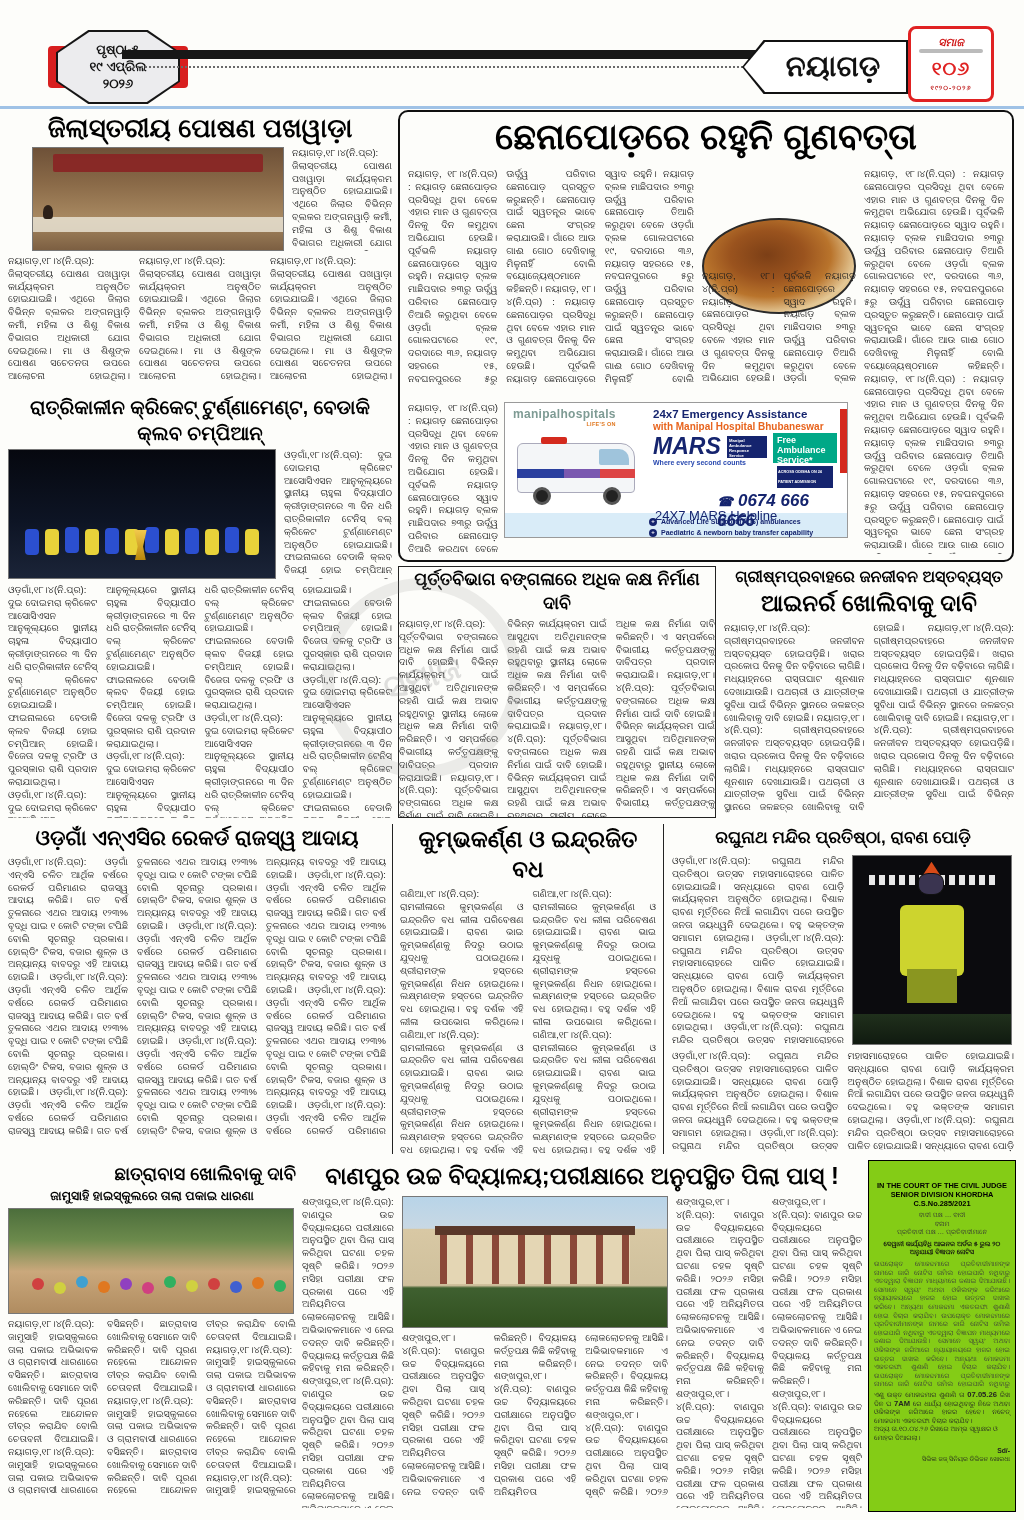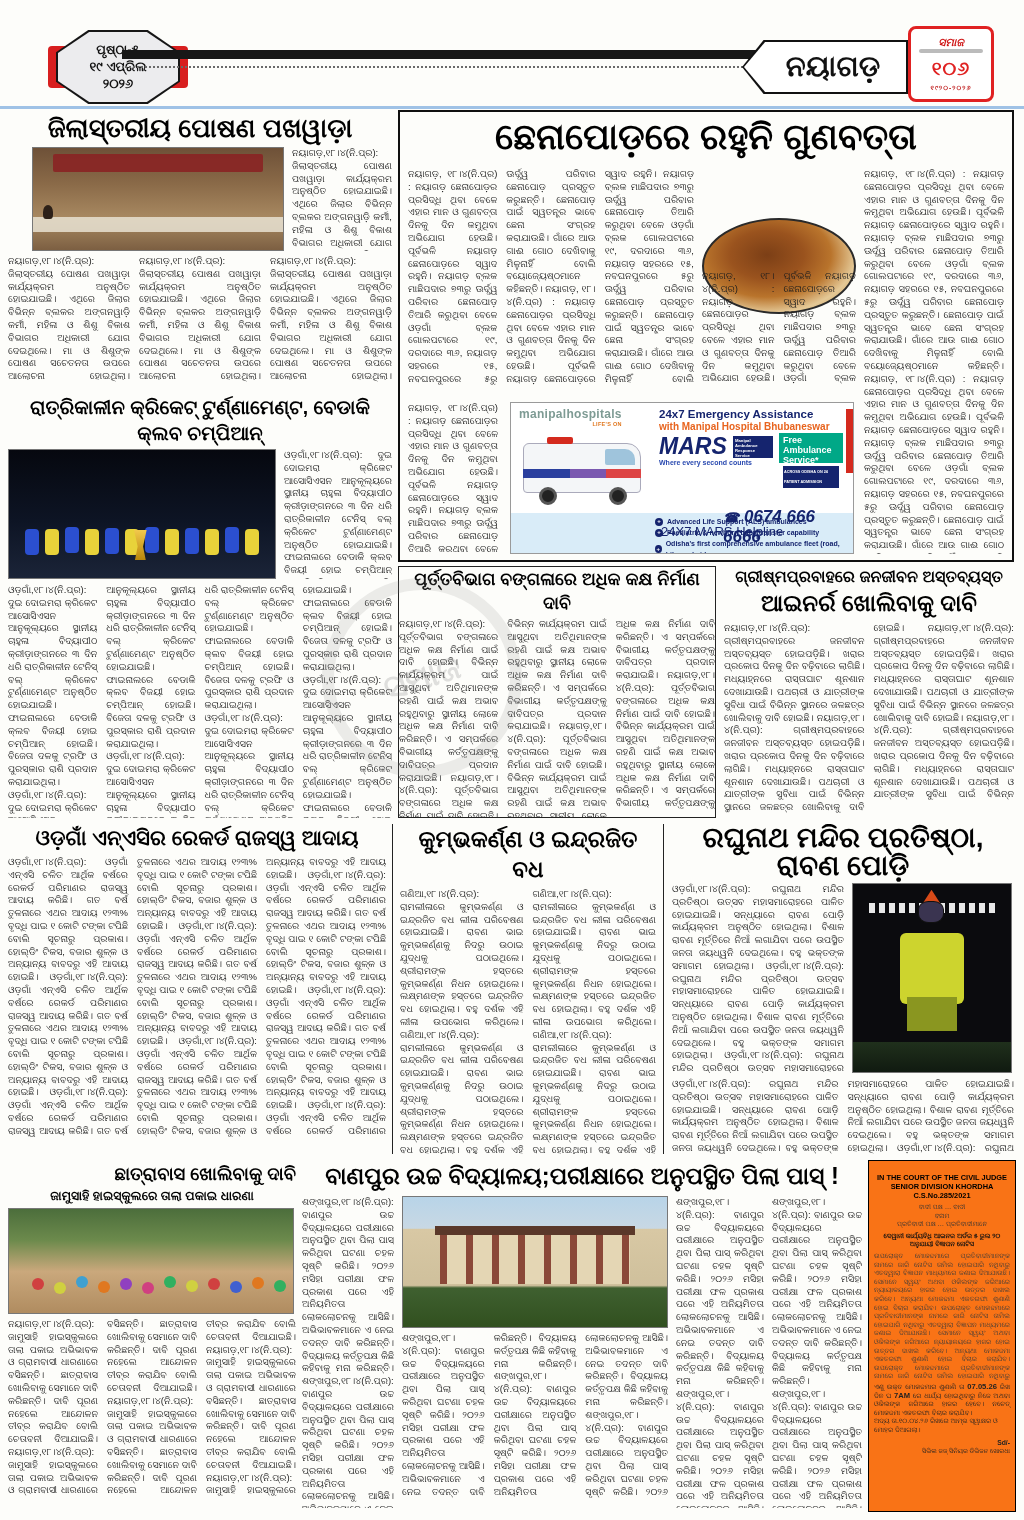--- a/index.html
+++ b/index.html
@@ -59,21 +59,21 @@
   .ph-ravana .crowd { position:absolute; left:0; bottom:0; width:100%; height:16%; background:linear-gradient(180deg,#20301c,#101a10); }
   .ph-protest { background:linear-gradient(180deg,#4c6e3c 0%,#6c8a4c 30%,#caa87c 60%,#b08c60 100%); }
   .ph-protest .people { position:absolute; left:8%; bottom:22%; width:12px; height:12px; border-radius:50%; background:#d04040;
     box-shadow:22px 4px 0 #d0d040, 44px -2px 0 #40a0d0, 66px 3px 0 #e07820, 88px 0 0 #9040c0, 110px 4px 0 #d04080, 132px -2px 0 #30b060, 154px 2px 0 #d0d040, 176px 0 0 #d04040, 198px 3px 0 #4060d0, 220px -1px 0 #e07820, 242px 2px 0 #30b060; }
   .ph-school { background:linear-gradient(180deg,#b8d4e8 0%,#c8d8e4 24%,#d8c8a4 25%,#cfc09c 68%,#3f6030 70%,#31501f 100%); }
   .ph-school .roof { position:absolute; left:12%; top:22%; width:76%; height:7%; background:#5a382a; }
   .ph-school .pillars { position:absolute; left:14%; top:29%; width:72%; height:38%;
     background:repeating-linear-gradient(90deg,#8a4838 0 7px,#e4d6b4 7px 26px); }
   
   .art { position:absolute; overflow:hidden; }
-  .boxed { border:2px solid #101010; border-radius:0; }
+  .boxed { border:2px solid #101010; border-radius:10px; }
   .subtle-box { border:1.5px solid #222; }
   .side-rules { border-left:1.5px solid #222; border-right:1.5px solid #222; }
   .watermark { position:absolute; left:322px; top:578px; width:200px; height:200px; border:12px solid rgba(140,140,140,.16);
     border-radius:50%; z-index:6; display:flex; align-items:center; justify-content:center; pointer-events:none; }
   .watermark span { transform:rotate(-18deg); font-size:34px; font-weight:bold; color:rgba(120,120,120,.22); }
   
   .ad { position:absolute; background:#fff; border:1px solid #9a9a9a; overflow:hidden; font-family:"Liberation Sans",sans-serif; }
   .ad .ribbon { position:absolute; right:0; top:6px; width:7px; height:64px; background:#d42a1e; }
   .ad-brand { position:absolute; left:8px; top:4px; font-size:12px; font-weight:bold; color:#7e9b94; letter-spacing:.3px; }
   .ad-brand small { display:block; text-align:right; font-size:5.5px; color:#e07820; font-weight:bold; }
@@ -92,22 +92,22 @@
   .ad-van .vlight { position:absolute; left:30px; top:12px; width:26px; height:7px; background:#d42a1e; border-radius:2px; }
   .ad-van .w1,.ad-van .w2 { position:absolute; top:62px; width:18px; height:18px; background:#222; border-radius:50%; border:3px solid #555; }
   .ad-van .w1 { left:22px; } .ad-van .w2 { left:92px; }
   .ad-band { position:absolute; left:0; top:110px; width:100%; height:40px; background:#d9ecf8; padding:3px 6px 3px 144px; }
   .ad-bullet { display:flex; align-items:center; gap:4px; font-size:7px; font-weight:bold; color:#15246e; line-height:11px; }
   .ad-bullet .ic { display:inline-flex; width:8px; height:8px; border-radius:50%; background:#15246e; color:#fff; font-size:6px; align-items:center; justify-content:center; }
   .ad-helpline { position:absolute; left:150px; top:118px; font-size:13px; font-weight:normal; color:#15246e; }
   .ad-phone { position:absolute; left:212px; top:108px; font-size:17px; font-weight:900; color:#15246e; }
   .ad-phone .tel { font-size:13px; }
   
-  .legal { position:absolute; left:868px; top:1160px; width:148px; height:352px; border:1.5px solid #000; background:#f97316;
-    padding:12px 5px; font-size:6.8px; line-height:8.6px; color:#222; overflow:hidden; }
+  .legal { position:absolute; left:868px; top:1160px; width:148px; height:352px; border:1.5px solid #000; background:#84cc16;
+    padding:20px 5px; font-size:6.8px; line-height:8.6px; color:#222; overflow:hidden; }
   .legal .c1,.legal .c2,.legal .c3 { text-align:center; font-weight:bold; font-size:7.4px; line-height:9px; color:#000; }
   .legal .parties { text-align:center; font-size:6.6px; margin-top:3px; color:#333; }
   .legal .ntitle { text-align:center; font-weight:bold; margin:3px 0; font-size:6.6px; color:#111; }
   .legal .lbody { text-align:justify; height:128px; overflow:hidden; color:#3a3a3a; }
   .legal .ldate { text-align:justify; margin-top:3px; }
   .legal .ldate b { font-size:7.6px; }
   .legal .lsign { display:flex; justify-content:space-between; margin-top:4px; font-weight:bold; }
   .legal .lsignee { text-align:right; font-size:6.4px; }
 </style>
 </head>
@@ -152,21 +152,21 @@
   </div>
 
   <div class="art boxed" style="left:398px; top:110px; width:616px; height:452px;">
     <div class="hl" style="font-size:36px; line-height:50px;">ଛେନାପୋଡ଼ରେ ରହୁନି ଗୁଣବତ୍ତା</div>
     <div class="body-txt cols3 abs" style="left:8px; top:56px; width:286px; height:228px;">ନୟାଗଡ଼, ୧୮।୪(ନି.ପ୍ର) : ନୟାଗଡ଼ ଛେନାପୋଡ଼ର ପ୍ରସିଦ୍ଧି ଥିବା ବେଳେ ଏହାର ମାନ ଓ ଗୁଣବତ୍ତା ଦିନକୁ ଦିନ କମୁଥିବା ଅଭିଯୋଗ ହେଉଛି। ପୂର୍ବଭଳି ନୟାଗଡ଼ ଛେନାପୋଡ଼ରେ ସ୍ୱାଦ ରହୁନି। ନୟାଗଡ଼ ବ୍ଲକ ମାଛିପଦାର ୭୩ରୁ ଊର୍ଦ୍ଧ୍ୱ ପରିବାର ଛେନାପୋଡ଼ ତିଆରି କରୁଥିବା ବେଳେ ଓଡ଼ଗାଁ ବ୍ଲକ ଗୋଲପଟାରେ ୧୯, ଦରଦାରେ ୩୬, ନୟାଗଡ଼ ସହରରେ ୧୫, ନବଘନପୁରରେ ୫ରୁ ଊର୍ଦ୍ଧ୍ୱ ପରିବାର ଛେନାପୋଡ଼ ପ୍ରସ୍ତୁତ କରୁଛନ୍ତି। ଛେନାପୋଡ଼ ପାଇଁ ସ୍ୱତନ୍ତ୍ର ଭାବେ ଛେନା ସଂଗ୍ରହ କରାଯାଉଛି। ଗାଁରେ ଆଉ ଗାଈ ଗୋଠ ଦେଖିବାକୁ ମିଳୁନାହିଁ ବୋଲି ବୟୋଜ୍ୟେଷ୍ଠମାନେ କହିଛନ୍ତି। ନୟାଗଡ଼, ୧୮।୪(ନି.ପ୍ର) : ନୟାଗଡ଼ ଛେନାପୋଡ଼ର ପ୍ରସିଦ୍ଧି ଥିବା ବେଳେ ଏହାର ମାନ ଓ ଗୁଣବତ୍ତା ଦିନକୁ ଦିନ କମୁଥିବା ଅଭିଯୋଗ ହେଉଛି। ପୂର୍ବଭଳି ନୟାଗଡ଼ ଛେନାପୋଡ଼ରେ ସ୍ୱାଦ ରହୁନି। ନୟାଗଡ଼ ବ୍ଲକ ମାଛିପଦାର ୭୩ରୁ ଊର୍ଦ୍ଧ୍ୱ ପରିବାର ଛେନାପୋଡ଼ ତିଆରି କରୁଥିବା ବେଳେ ଓଡ଼ଗାଁ ବ୍ଲକ ଗୋଲପଟାରେ ୧୯, ଦରଦାରେ ୩୬, ନୟାଗଡ଼ ସହରରେ ୧୫, ନବଘନପୁରରେ ୫ରୁ ଊର୍ଦ୍ଧ୍ୱ ପରିବାର ଛେନାପୋଡ଼ ପ୍ରସ୍ତୁତ କରୁଛନ୍ତି। ଛେନାପୋଡ଼ ପାଇଁ ସ୍ୱତନ୍ତ୍ର ଭାବେ ଛେନା ସଂଗ୍ରହ କରାଯାଉଛି। ଗାଁରେ ଆଉ ଗାଈ ଗୋଠ ଦେଖିବାକୁ ମିଳୁନାହିଁ ବୋଲି ବୟୋଜ୍ୟେଷ୍ଠମାନେ କହିଛନ୍ତି।</div>
     <div class="ph ph-oval abs" style="left:302px; top:56px; width:154px; height:96px;"></div>
     <div class="body-txt cols2 abs" style="left:302px; top:158px; width:154px; height:126px;">ନୟାଗଡ଼, ୧୮।୪(ନି.ପ୍ର) : ନୟାଗଡ଼ ଛେନାପୋଡ଼ର ପ୍ରସିଦ୍ଧି ଥିବା ବେଳେ ଏହାର ମାନ ଓ ଗୁଣବତ୍ତା ଦିନକୁ ଦିନ କମୁଥିବା ଅଭିଯୋଗ ହେଉଛି। ପୂର୍ବଭଳି ନୟାଗଡ଼ ଛେନାପୋଡ଼ରେ ସ୍ୱାଦ ରହୁନି। ନୟାଗଡ଼ ବ୍ଲକ ମାଛିପଦାର ୭୩ରୁ ଊର୍ଦ୍ଧ୍ୱ ପରିବାର ଛେନାପୋଡ଼ ତିଆରି କରୁଥିବା ବେଳେ ଓଡ଼ଗାଁ ବ୍ଲକ ଗୋଲପଟାରେ ୧୯, ଦରଦାରେ ୩୬, ନୟାଗଡ଼ ସହରରେ ୧୫, ନବଘନପୁରରେ ୫ରୁ ଊର୍ଦ୍ଧ୍ୱ ପରିବାର ଛେନାପୋଡ଼ ପ୍ରସ୍ତୁତ କରୁଛନ୍ତି। ଛେନାପୋଡ଼ ପାଇଁ ସ୍ୱତନ୍ତ୍ର ଭାବେ ଛେନା ସଂଗ୍ରହ କରାଯାଉଛି। ଗାଁରେ ଆଉ ଗାଈ ଗୋଠ ଦେଖିବାକୁ ମିଳୁନାହିଁ ବୋଲି ବୟୋଜ୍ୟେଷ୍ଠମାନେ କହିଛନ୍ତି।</div>
     <div class="body-txt abs" style="left:464px; top:56px; width:140px; height:386px;">ନୟାଗଡ଼, ୧୮।୪(ନି.ପ୍ର) : ନୟାଗଡ଼ ଛେନାପୋଡ଼ର ପ୍ରସିଦ୍ଧି ଥିବା ବେଳେ ଏହାର ମାନ ଓ ଗୁଣବତ୍ତା ଦିନକୁ ଦିନ କମୁଥିବା ଅଭିଯୋଗ ହେଉଛି। ପୂର୍ବଭଳି ନୟାଗଡ଼ ଛେନାପୋଡ଼ରେ ସ୍ୱାଦ ରହୁନି। ନୟାଗଡ଼ ବ୍ଲକ ମାଛିପଦାର ୭୩ରୁ ଊର୍ଦ୍ଧ୍ୱ ପରିବାର ଛେନାପୋଡ଼ ତିଆରି କରୁଥିବା ବେଳେ ଓଡ଼ଗାଁ ବ୍ଲକ ଗୋଲପଟାରେ ୧୯, ଦରଦାରେ ୩୬, ନୟାଗଡ଼ ସହରରେ ୧୫, ନବଘନପୁରରେ ୫ରୁ ଊର୍ଦ୍ଧ୍ୱ ପରିବାର ଛେନାପୋଡ଼ ପ୍ରସ୍ତୁତ କରୁଛନ୍ତି। ଛେନାପୋଡ଼ ପାଇଁ ସ୍ୱତନ୍ତ୍ର ଭାବେ ଛେନା ସଂଗ୍ରହ କରାଯାଉଛି। ଗାଁରେ ଆଉ ଗାଈ ଗୋଠ ଦେଖିବାକୁ ମିଳୁନାହିଁ ବୋଲି ବୟୋଜ୍ୟେଷ୍ଠମାନେ କହିଛନ୍ତି। ନୟାଗଡ଼, ୧୮।୪(ନି.ପ୍ର) : ନୟାଗଡ଼ ଛେନାପୋଡ଼ର ପ୍ରସିଦ୍ଧି ଥିବା ବେଳେ ଏହାର ମାନ ଓ ଗୁଣବତ୍ତା ଦିନକୁ ଦିନ କମୁଥିବା ଅଭିଯୋଗ ହେଉଛି। ପୂର୍ବଭଳି ନୟାଗଡ଼ ଛେନାପୋଡ଼ରେ ସ୍ୱାଦ ରହୁନି। ନୟାଗଡ଼ ବ୍ଲକ ମାଛିପଦାର ୭୩ରୁ ଊର୍ଦ୍ଧ୍ୱ ପରିବାର ଛେନାପୋଡ଼ ତିଆରି କରୁଥିବା ବେଳେ ଓଡ଼ଗାଁ ବ୍ଲକ ଗୋଲପଟାରେ ୧୯, ଦରଦାରେ ୩୬, ନୟାଗଡ଼ ସହରରେ ୧୫, ନବଘନପୁରରେ ୫ରୁ ଊର୍ଦ୍ଧ୍ୱ ପରିବାର ଛେନାପୋଡ଼ ପ୍ରସ୍ତୁତ କରୁଛନ୍ତି। ଛେନାପୋଡ଼ ପାଇଁ ସ୍ୱତନ୍ତ୍ର ଭାବେ ଛେନା ସଂଗ୍ରହ କରାଯାଉଛି। ଗାଁରେ ଆଉ ଗାଈ ଗୋଠ ଦେଖିବାକୁ ମିଳୁନାହିଁ ବୋଲି ବୟୋଜ୍ୟେଷ୍ଠମାନେ କହିଛନ୍ତି।</div>
     <div class="body-txt abs" style="left:8px; top:290px; width:90px; height:150px;">ନୟାଗଡ଼, ୧୮।୪(ନି.ପ୍ର) : ନୟାଗଡ଼ ଛେନାପୋଡ଼ର ପ୍ରସିଦ୍ଧି ଥିବା ବେଳେ ଏହାର ମାନ ଓ ଗୁଣବତ୍ତା ଦିନକୁ ଦିନ କମୁଥିବା ଅଭିଯୋଗ ହେଉଛି। ପୂର୍ବଭଳି ନୟାଗଡ଼ ଛେନାପୋଡ଼ରେ ସ୍ୱାଦ ରହୁନି। ନୟାଗଡ଼ ବ୍ଲକ ମାଛିପଦାର ୭୩ରୁ ଊର୍ଦ୍ଧ୍ୱ ପରିବାର ଛେନାପୋଡ଼ ତିଆରି କରୁଥିବା ବେଳେ ଓଡ଼ଗାଁ ବ୍ଲକ ଗୋଲପଟାରେ ୧୯, ଦରଦାରେ ୩୬, ନୟାଗଡ଼ ସହରରେ ୧୫, ନବଘନପୁରରେ ୫ରୁ ଊର୍ଦ୍ଧ୍ୱ ପରିବାର ଛେନାପୋଡ଼ ପ୍ରସ୍ତୁତ କରୁଛନ୍ତି। ଛେନାପୋଡ଼ ପାଇଁ ସ୍ୱତନ୍ତ୍ର ଭାବେ ଛେନା ସଂଗ୍ରହ କରାଯାଉଛି। ଗାଁରେ ଆଉ ଗାଈ ଗୋଠ ଦେଖିବାକୁ ମିଳୁନାହିଁ ବୋଲି ବୟୋଜ୍ୟେଷ୍ଠମାନେ କହିଛନ୍ତି।</div>
 
-    <div class="ad" style="left:110px; top:290px; width:344px; height:152px;padding-left:36px;">
+    <div class="ad" style="left:104px; top:290px; width:344px; height:136px;padding-left:36px;">
       <div class="ad-brand">
         <span>manipalhospitals</span>
         <small>LIFE'S ON</small>
       </div>
       <div class="ad-title1">24x7 Emergency Assistance</div>
       <div class="ad-title2">with Manipal Hospital Bhubaneswar</div>
       <div class="ad-mars">MARS</div>
       <div class="ad-mars-sub">Manipal Ambulance Response Service</div>
       <div class="ad-tag">Where every second counts</div>
       <div class="ad-free">
@@ -235,21 +235,21 @@
     <div class="hl" style="font-size:21px; line-height:28px;">ଓଡ଼ଗାଁ ଏନ୍‌ଏସିର ରେକର୍ଡ ରାଜସ୍ୱ ଆଦାୟ</div>
     <div class="body-txt cols3" style="height:294px; margin-top:4px;">ଓଡ଼ଗାଁ,୧୮।୪(ନି.ପ୍ର): ଓଡ଼ଗାଁ ଏନ୍‌ଏସି ଚଳିତ ଆର୍ଥିକ ବର୍ଷରେ ରେକର୍ଡ ପରିମାଣର ରାଜସ୍ୱ ଆଦାୟ କରିଛି। ଗତ ବର୍ଷ ତୁଳନାରେ ଏଥର ଆଦାୟ ୧୨୩% ବୃଦ୍ଧି ପାଇ ୧ କୋଟି ଟଙ୍କା ଟପିଛି ବୋଲି ସୂଚନାରୁ ପ୍ରକାଶ। ହୋଲ୍ଡିଂ ଟିକସ, ବଜାର ଶୁଳ୍କ ଓ ଅନ୍ୟାନ୍ୟ ବାବଦରୁ ଏହି ଆଦାୟ ହୋଇଛି। ଓଡ଼ଗାଁ,୧୮।୪(ନି.ପ୍ର): ଓଡ଼ଗାଁ ଏନ୍‌ଏସି ଚଳିତ ଆର୍ଥିକ ବର୍ଷରେ ରେକର୍ଡ ପରିମାଣର ରାଜସ୍ୱ ଆଦାୟ କରିଛି। ଗତ ବର୍ଷ ତୁଳନାରେ ଏଥର ଆଦାୟ ୧୨୩% ବୃଦ୍ଧି ପାଇ ୧ କୋଟି ଟଙ୍କା ଟପିଛି ବୋଲି ସୂଚନାରୁ ପ୍ରକାଶ। ହୋଲ୍ଡିଂ ଟିକସ, ବଜାର ଶୁଳ୍କ ଓ ଅନ୍ୟାନ୍ୟ ବାବଦରୁ ଏହି ଆଦାୟ ହୋଇଛି। ଓଡ଼ଗାଁ,୧୮।୪(ନି.ପ୍ର): ଓଡ଼ଗାଁ ଏନ୍‌ଏସି ଚଳିତ ଆର୍ଥିକ ବର୍ଷରେ ରେକର୍ଡ ପରିମାଣର ରାଜସ୍ୱ ଆଦାୟ କରିଛି। ଗତ ବର୍ଷ ତୁଳନାରେ ଏଥର ଆଦାୟ ୧୨୩% ବୃଦ୍ଧି ପାଇ ୧ କୋଟି ଟଙ୍କା ଟପିଛି ବୋଲି ସୂଚନାରୁ ପ୍ରକାଶ। ହୋଲ୍ଡିଂ ଟିକସ, ବଜାର ଶୁଳ୍କ ଓ ଅନ୍ୟାନ୍ୟ ବାବଦରୁ ଏହି ଆଦାୟ ହୋଇଛି। ଓଡ଼ଗାଁ,୧୮।୪(ନି.ପ୍ର): ଓଡ଼ଗାଁ ଏନ୍‌ଏସି ଚଳିତ ଆର୍ଥିକ ବର୍ଷରେ ରେକର୍ଡ ପରିମାଣର ରାଜସ୍ୱ ଆଦାୟ କରିଛି। ଗତ ବର୍ଷ ତୁଳନାରେ ଏଥର ଆଦାୟ ୧୨୩% ବୃଦ୍ଧି ପାଇ ୧ କୋଟି ଟଙ୍କା ଟପିଛି ବୋଲି ସୂଚନାରୁ ପ୍ରକାଶ। ହୋଲ୍ଡିଂ ଟିକସ, ବଜାର ଶୁଳ୍କ ଓ ଅନ୍ୟାନ୍ୟ ବାବଦରୁ ଏହି ଆଦାୟ ହୋଇଛି। ଓଡ଼ଗାଁ,୧୮।୪(ନି.ପ୍ର): ଓଡ଼ଗାଁ ଏନ୍‌ଏସି ଚଳିତ ଆର୍ଥିକ ବର୍ଷରେ ରେକର୍ଡ ପରିମାଣର ରାଜସ୍ୱ ଆଦାୟ କରିଛି। ଗତ ବର୍ଷ ତୁଳନାରେ ଏଥର ଆଦାୟ ୧୨୩% ବୃଦ୍ଧି ପାଇ ୧ କୋଟି ଟଙ୍କା ଟପିଛି ବୋଲି ସୂଚନାରୁ ପ୍ରକାଶ। ହୋଲ୍ଡିଂ ଟିକସ, ବଜାର ଶୁଳ୍କ ଓ ଅନ୍ୟାନ୍ୟ ବାବଦରୁ ଏହି ଆଦାୟ ହୋଇଛି। ଓଡ଼ଗାଁ,୧୮।୪(ନି.ପ୍ର): ଓଡ଼ଗାଁ ଏନ୍‌ଏସି ଚଳିତ ଆର୍ଥିକ ବର୍ଷରେ ରେକର୍ଡ ପରିମାଣର ରାଜସ୍ୱ ଆଦାୟ କରିଛି। ଗତ ବର୍ଷ ତୁଳନାରେ ଏଥର ଆଦାୟ ୧୨୩% ବୃଦ୍ଧି ପାଇ ୧ କୋଟି ଟଙ୍କା ଟପିଛି ବୋଲି ସୂଚନାରୁ ପ୍ରକାଶ। ହୋଲ୍ଡିଂ ଟିକସ, ବଜାର ଶୁଳ୍କ ଓ ଅନ୍ୟାନ୍ୟ ବାବଦରୁ ଏହି ଆଦାୟ ହୋଇଛି। ଓଡ଼ଗାଁ,୧୮।୪(ନି.ପ୍ର): ଓଡ଼ଗାଁ ଏନ୍‌ଏସି ଚଳିତ ଆର୍ଥିକ ବର୍ଷରେ ରେକର୍ଡ ପରିମାଣର ରାଜସ୍ୱ ଆଦାୟ କରିଛି। ଗତ ବର୍ଷ ତୁଳନାରେ ଏଥର ଆଦାୟ ୧୨୩% ବୃଦ୍ଧି ପାଇ ୧ କୋଟି ଟଙ୍କା ଟପିଛି ବୋଲି ସୂଚନାରୁ ପ୍ରକାଶ। ହୋଲ୍ଡିଂ ଟିକସ, ବଜାର ଶୁଳ୍କ ଓ ଅନ୍ୟାନ୍ୟ ବାବଦରୁ ଏହି ଆଦାୟ ହୋଇଛି। ଓଡ଼ଗାଁ,୧୮।୪(ନି.ପ୍ର): ଓଡ଼ଗାଁ ଏନ୍‌ଏସି ଚଳିତ ଆର୍ଥିକ ବର୍ଷରେ ରେକର୍ଡ ପରିମାଣର ରାଜସ୍ୱ ଆଦାୟ କରିଛି। ଗତ ବର୍ଷ ତୁଳନାରେ ଏଥର ଆଦାୟ ୧୨୩% ବୃଦ୍ଧି ପାଇ ୧ କୋଟି ଟଙ୍କା ଟପିଛି ବୋଲି ସୂଚନାରୁ ପ୍ରକାଶ। ହୋଲ୍ଡିଂ ଟିକସ, ବଜାର ଶୁଳ୍କ ଓ ଅନ୍ୟାନ୍ୟ ବାବଦରୁ ଏହି ଆଦାୟ ହୋଇଛି।</div>
   </div>
 
   <div class="art side-rules" style="left:392px; top:824px; width:272px; height:330px; padding:0 7px;">
     <div class="hl" style="font-size:23px; line-height:30px;">କୁମ୍ଭକର୍ଣ୍ଣ ଓ ଇନ୍ଦ୍ରଜିତ ବଧ</div>
     <div class="body-txt cols2" style="height:292px; margin-top:4px;">ଗଣିଆ,୧୮।୪(ନି.ପ୍ର): ରାମଲୀଳାରେ କୁମ୍ଭକର୍ଣ୍ଣ ଓ ଇନ୍ଦ୍ରଜିତ ବଧ ଲୀଳା ପରିବେଷଣ ହୋଇଯାଇଛି। ରାବଣ ଭାଇ କୁମ୍ଭକର୍ଣ୍ଣକୁ ନିଦରୁ ଉଠାଇ ଯୁଦ୍ଧକୁ ପଠାଇଥିଲେ। ଶ୍ରୀରାମଙ୍କ ହସ୍ତରେ କୁମ୍ଭକର୍ଣ୍ଣ ନିଧନ ହୋଇଥିଲେ। ଲକ୍ଷ୍ମଣଙ୍କ ହସ୍ତରେ ଇନ୍ଦ୍ରଜିତ ବଧ ହୋଇଥିଲା। ବହୁ ଦର୍ଶକ ଏହି ଲୀଳା ଉପଭୋଗ କରିଥିଲେ। ଗଣିଆ,୧୮।୪(ନି.ପ୍ର): ରାମଲୀଳାରେ କୁମ୍ଭକର୍ଣ୍ଣ ଓ ଇନ୍ଦ୍ରଜିତ ବଧ ଲୀଳା ପରିବେଷଣ ହୋଇଯାଇଛି। ରାବଣ ଭାଇ କୁମ୍ଭକର୍ଣ୍ଣକୁ ନିଦରୁ ଉଠାଇ ଯୁଦ୍ଧକୁ ପଠାଇଥିଲେ। ଶ୍ରୀରାମଙ୍କ ହସ୍ତରେ କୁମ୍ଭକର୍ଣ୍ଣ ନିଧନ ହୋଇଥିଲେ। ଲକ୍ଷ୍ମଣଙ୍କ ହସ୍ତରେ ଇନ୍ଦ୍ରଜିତ ବଧ ହୋଇଥିଲା। ବହୁ ଦର୍ଶକ ଏହି ଲୀଳା ଉପଭୋଗ କରିଥିଲେ। ଗଣିଆ,୧୮।୪(ନି.ପ୍ର): ରାମଲୀଳାରେ କୁମ୍ଭକର୍ଣ୍ଣ ଓ ଇନ୍ଦ୍ରଜିତ ବଧ ଲୀଳା ପରିବେଷଣ ହୋଇଯାଇଛି। ରାବଣ ଭାଇ କୁମ୍ଭକର୍ଣ୍ଣକୁ ନିଦରୁ ଉଠାଇ ଯୁଦ୍ଧକୁ ପଠାଇଥିଲେ। ଶ୍ରୀରାମଙ୍କ ହସ୍ତରେ କୁମ୍ଭକର୍ଣ୍ଣ ନିଧନ ହୋଇଥିଲେ। ଲକ୍ଷ୍ମଣଙ୍କ ହସ୍ତରେ ଇନ୍ଦ୍ରଜିତ ବଧ ହୋଇଥିଲା। ବହୁ ଦର୍ଶକ ଏହି ଲୀଳା ଉପଭୋଗ କରିଥିଲେ। ଗଣିଆ,୧୮।୪(ନି.ପ୍ର): ରାମଲୀଳାରେ କୁମ୍ଭକର୍ଣ୍ଣ ଓ ଇନ୍ଦ୍ରଜିତ ବଧ ଲୀଳା ପରିବେଷଣ ହୋଇଯାଇଛି। ରାବଣ ଭାଇ କୁମ୍ଭକର୍ଣ୍ଣକୁ ନିଦରୁ ଉଠାଇ ଯୁଦ୍ଧକୁ ପଠାଇଥିଲେ। ଶ୍ରୀରାମଙ୍କ ହସ୍ତରେ କୁମ୍ଭକର୍ଣ୍ଣ ନିଧନ ହୋଇଥିଲେ। ଲକ୍ଷ୍ମଣଙ୍କ ହସ୍ତରେ ଇନ୍ଦ୍ରଜିତ ବଧ ହୋଇଥିଲା। ବହୁ ଦର୍ଶକ ଏହି ଲୀଳା ଉପଭୋଗ କରିଥିଲେ। ଗଣିଆ,୧୮।୪(ନି.ପ୍ର): ରାମଲୀଳାରେ କୁମ୍ଭକର୍ଣ୍ଣ ଓ ଇନ୍ଦ୍ରଜିତ ବଧ ଲୀଳା ପରିବେଷଣ ହୋଇଯାଇଛି। ରାବଣ ଭାଇ କୁମ୍ଭକର୍ଣ୍ଣକୁ ନିଦରୁ ଉଠାଇ ଯୁଦ୍ଧକୁ ପଠାଇଥିଲେ। ଶ୍ରୀରାମଙ୍କ ହସ୍ତରେ କୁମ୍ଭକର୍ଣ୍ଣ ନିଧନ ହୋଇଥିଲେ। ଲକ୍ଷ୍ମଣଙ୍କ ହସ୍ତରେ ଇନ୍ଦ୍ରଜିତ ବଧ ହୋଇଥିଲା। ବହୁ ଦର୍ଶକ ଏହି ଲୀଳା ଉପଭୋଗ କରିଥିଲେ।</div>
   </div>
 
   <div class="art" style="left:672px; top:824px; width:342px; height:330px;">
-    <div class="hl" style="font-size:28px; line-height:28px;text-align:center;">ରଘୁନାଥ ମନ୍ଦିର ପ୍ରତିଷ୍ଠା, ରାବଣ ପୋଡ଼ି</div>
+    <div class="hl" style="font-size:17px; line-height:28px;text-align:center;">ରଘୁନାଥ ମନ୍ଦିର ପ୍ରତିଷ୍ଠା, ରାବଣ ପୋଡ଼ି</div>
     <div style="position:relative; height:190px; margin-top:3px;">
       <div class="body-txt abs" style="left:0; top:0; width:172px; height:190px;">ଓଡ଼ଗାଁ,୧୮।୪(ନି.ପ୍ର): ରଘୁନାଥ ମନ୍ଦିର ପ୍ରତିଷ୍ଠା ଉତ୍ସବ ମହାସମାରୋହରେ ପାଳିତ ହୋଇଯାଇଛି। ସନ୍ଧ୍ୟାରେ ରାବଣ ପୋଡ଼ି କାର୍ଯ୍ୟକ୍ରମ ଅନୁଷ୍ଠିତ ହୋଇଥିଲା। ବିଶାଳ ରାବଣ ମୂର୍ତ୍ତିରେ ନିଆଁ ଲଗାଯିବା ପରେ ଉପସ୍ଥିତ ଜନତା ଜୟଧ୍ୱନି ଦେଇଥିଲେ। ବହୁ ଭକ୍ତଙ୍କ ସମାଗମ ହୋଇଥିଲା। ଓଡ଼ଗାଁ,୧୮।୪(ନି.ପ୍ର): ରଘୁନାଥ ମନ୍ଦିର ପ୍ରତିଷ୍ଠା ଉତ୍ସବ ମହାସମାରୋହରେ ପାଳିତ ହୋଇଯାଇଛି। ସନ୍ଧ୍ୟାରେ ରାବଣ ପୋଡ଼ି କାର୍ଯ୍ୟକ୍ରମ ଅନୁଷ୍ଠିତ ହୋଇଥିଲା। ବିଶାଳ ରାବଣ ମୂର୍ତ୍ତିରେ ନିଆଁ ଲଗାଯିବା ପରେ ଉପସ୍ଥିତ ଜନତା ଜୟଧ୍ୱନି ଦେଇଥିଲେ। ବହୁ ଭକ୍ତଙ୍କ ସମାଗମ ହୋଇଥିଲା। ଓଡ଼ଗାଁ,୧୮।୪(ନି.ପ୍ର): ରଘୁନାଥ ମନ୍ଦିର ପ୍ରତିଷ୍ଠା ଉତ୍ସବ ମହାସମାରୋହରେ ପାଳିତ ହୋଇଯାଇଛି। ସନ୍ଧ୍ୟାରେ ରାବଣ ପୋଡ଼ି କାର୍ଯ୍ୟକ୍ରମ ଅନୁଷ୍ଠିତ ହୋଇଥିଲା। ବିଶାଳ ରାବଣ ମୂର୍ତ୍ତିରେ ନିଆଁ ଲଗାଯିବା ପରେ ଉପସ୍ଥିତ ଜନତା ଜୟଧ୍ୱନି ଦେଇଥିଲେ। ବହୁ ଭକ୍ତଙ୍କ ସମାଗମ ହୋଇଥିଲା।</div>
       <div class="ph ph-ravana abs" style="left:180px; top:0; width:160px; height:190px;">
         <div class="heads"></div>
         <div class="crown"></div>
         <div class="face"></div>
         <div class="torso"></div>
         <div class="skirt"></div>
         <div class="crowd"></div>
       </div>

